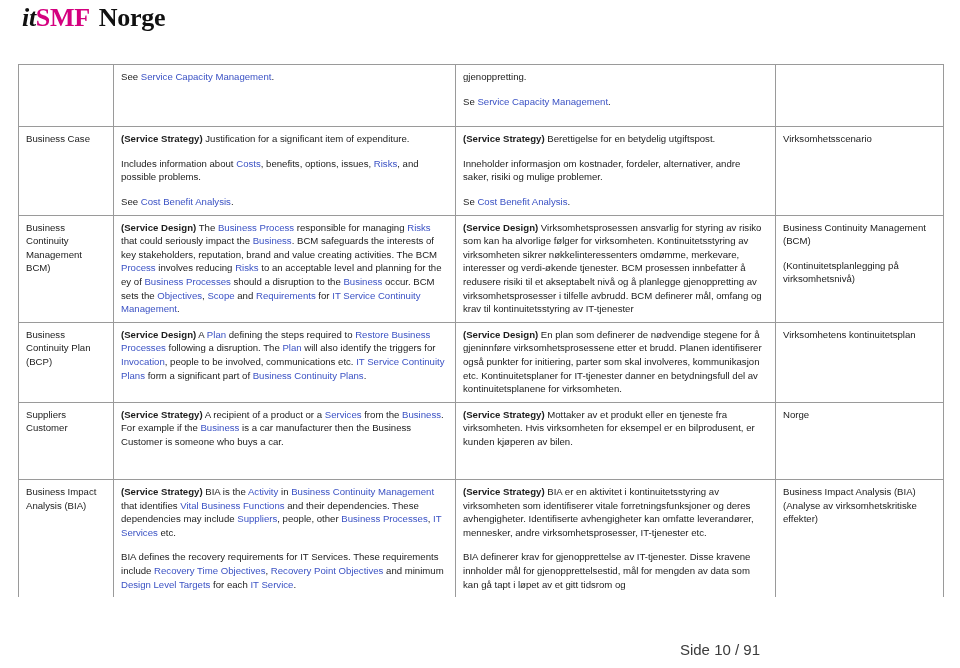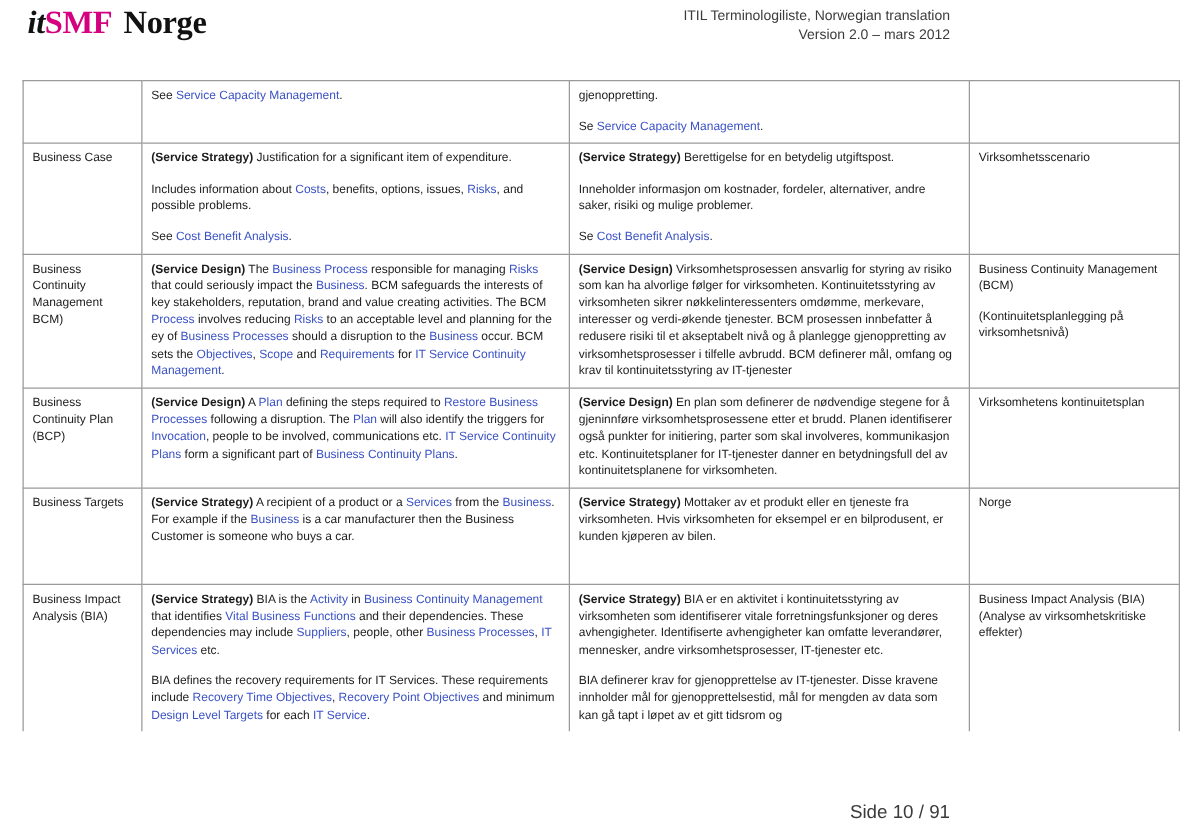--- a/index.html
+++ b/index.html
@@ -77,21 +77,21 @@
     vertical-align: top;
     padding: 5px 7px 6px 7px;
     color: #1c1c1c;
   }
   .col-term   { width: 95px; }
   .col-endef  { width: 342px; }
   .col-nodef  { width: 320px; }
   .col-noterm { width: 168px; }
 
   .cell-block { margin: 0 0 11px 0; }
-  .cell-block:last-child { margin-bottom: 0; }
+  .cell-block:last-child { margin-bottom: 12px; }
   .cell-block.tight { margin-bottom: 0; }
 
   b { font-weight: bold; }
   .lnk { color: #3b52c4; }
   .term-label { white-space: normal; }
   .row-cut td { border-bottom: none; }
 
   
   .table-clip {
     position: absolute;
@@ -112,24 +112,20 @@
   }
 </style>
 </head>
 <body>
 
 <div class="page">
 
   <div class="page-header">
     <div class="logo">
       <span class="it">it</span><span class="smf">SMF</span><span class="norge">Norge</span>
-    </div>
-    <div class="header-right">
-      <div>ITIL Terminologiliste, Norwegian translation</div>
-      <div>Version 2.0 – mars 2012</div>
     </div>
   </div>
 
   <div class="table-clip">
   <table class="glossary-table">
     <colgroup>
       <col class="col-term">
       <col class="col-endef">
       <col class="col-nodef">
       <col class="col-noterm">
@@ -198,21 +194,21 @@
         <td class="col-nodef">
           <div class="cell-block tight"><b>(Service Design)</b> En plan som definerer de nødvendige stegene for å gjeninnføre virksomhetsprosessene etter et brudd. Planen identifiserer også punkter for initiering, parter som skal involveres, kommunikasjon etc. Kontinuitetsplaner for IT-tjenester danner en betydningsfull del av kontinuitetsplanene for virksomheten.</div>
         </td>
         <td class="col-noterm">
           <div>Virksomhetens kontinuitetsplan</div>
         </td>
       </tr>
 
       <tr>
         <td class="col-term">
-          <div class="term-label">Business Targets</div>
+          <div class="term-label">Suppliers Customer</div>
         </td>
         <td class="col-endef">
           <div class="cell-block"><b>(Service Strategy)</b> A recipient of a product or a <span class="lnk">Services</span> from the <span class="lnk">Business</span>. For example if the <span class="lnk">Business</span> is a car manufacturer then the Business Customer is someone who buys a car.</div>
           <div class="cell-block tight">&nbsp;</div>
         </td>
         <td class="col-nodef">
           <div class="cell-block tight"><b>(Service Strategy)</b> Mottaker av et produkt eller en tjeneste fra virksomheten. Hvis virksomheten for eksempel er en bilprodusent, er kunden kjøperen av bilen.</div>
         </td>
         <td class="col-noterm">
           <div>Norge</div>

